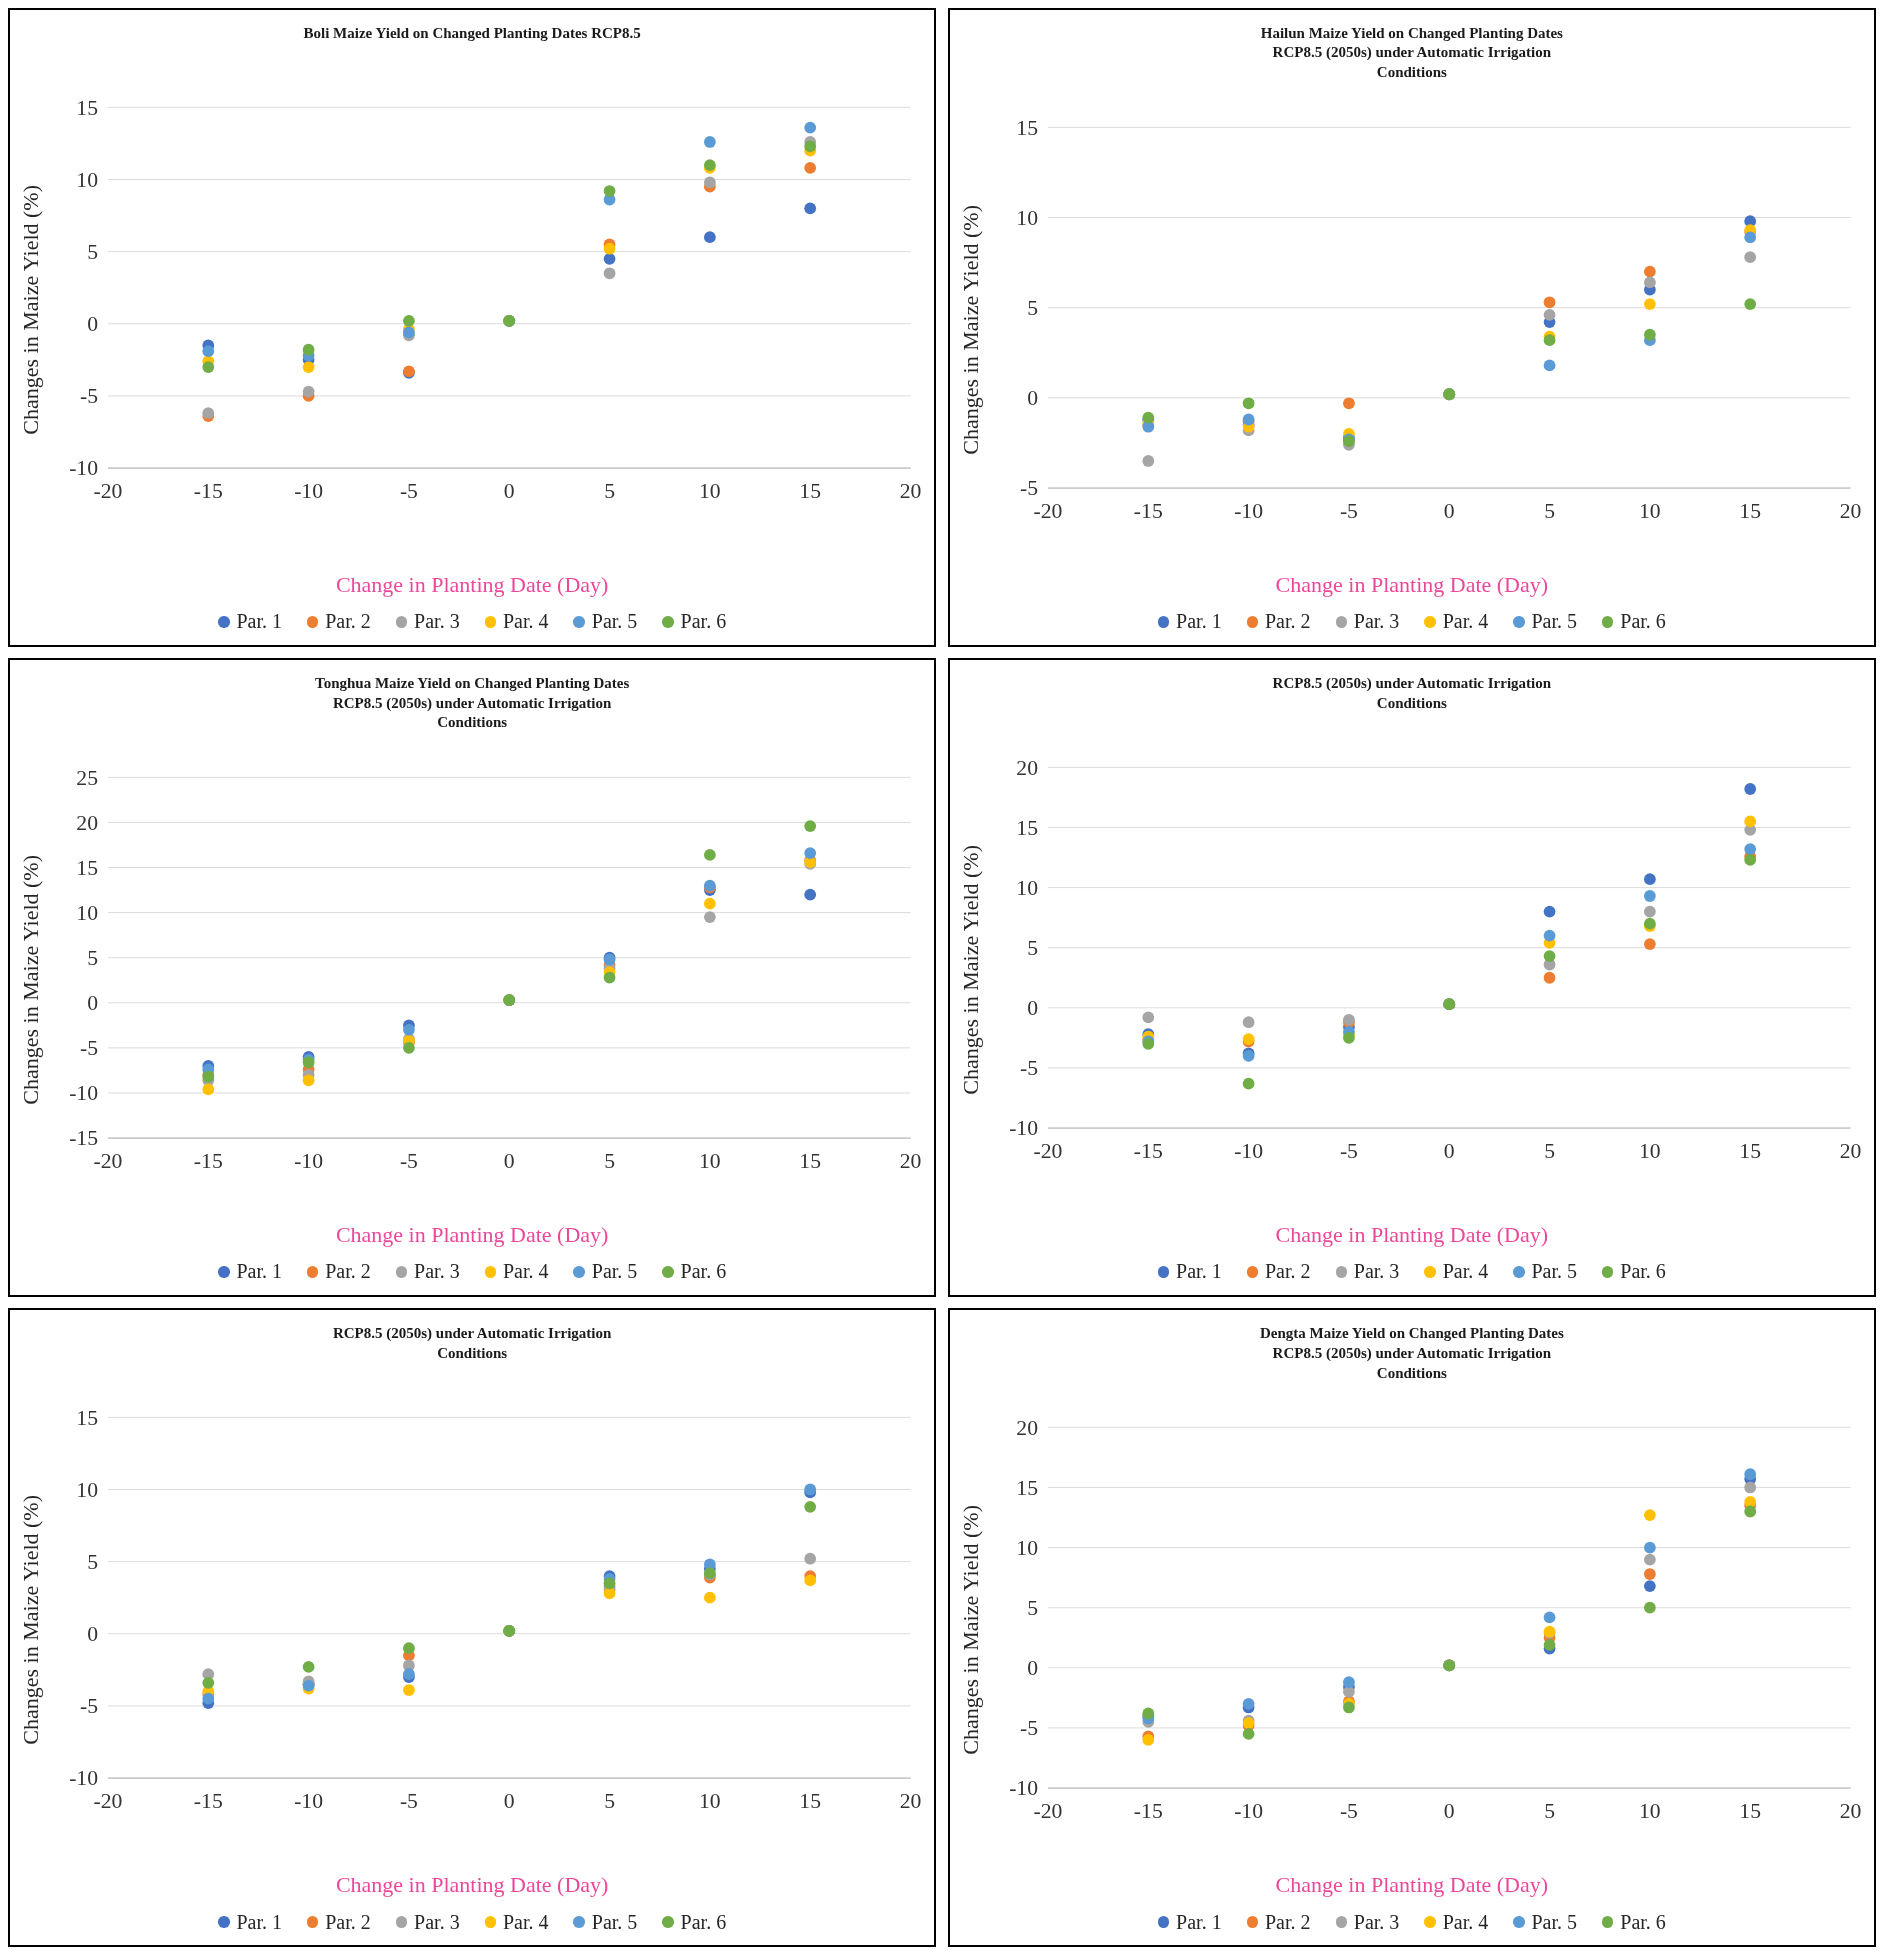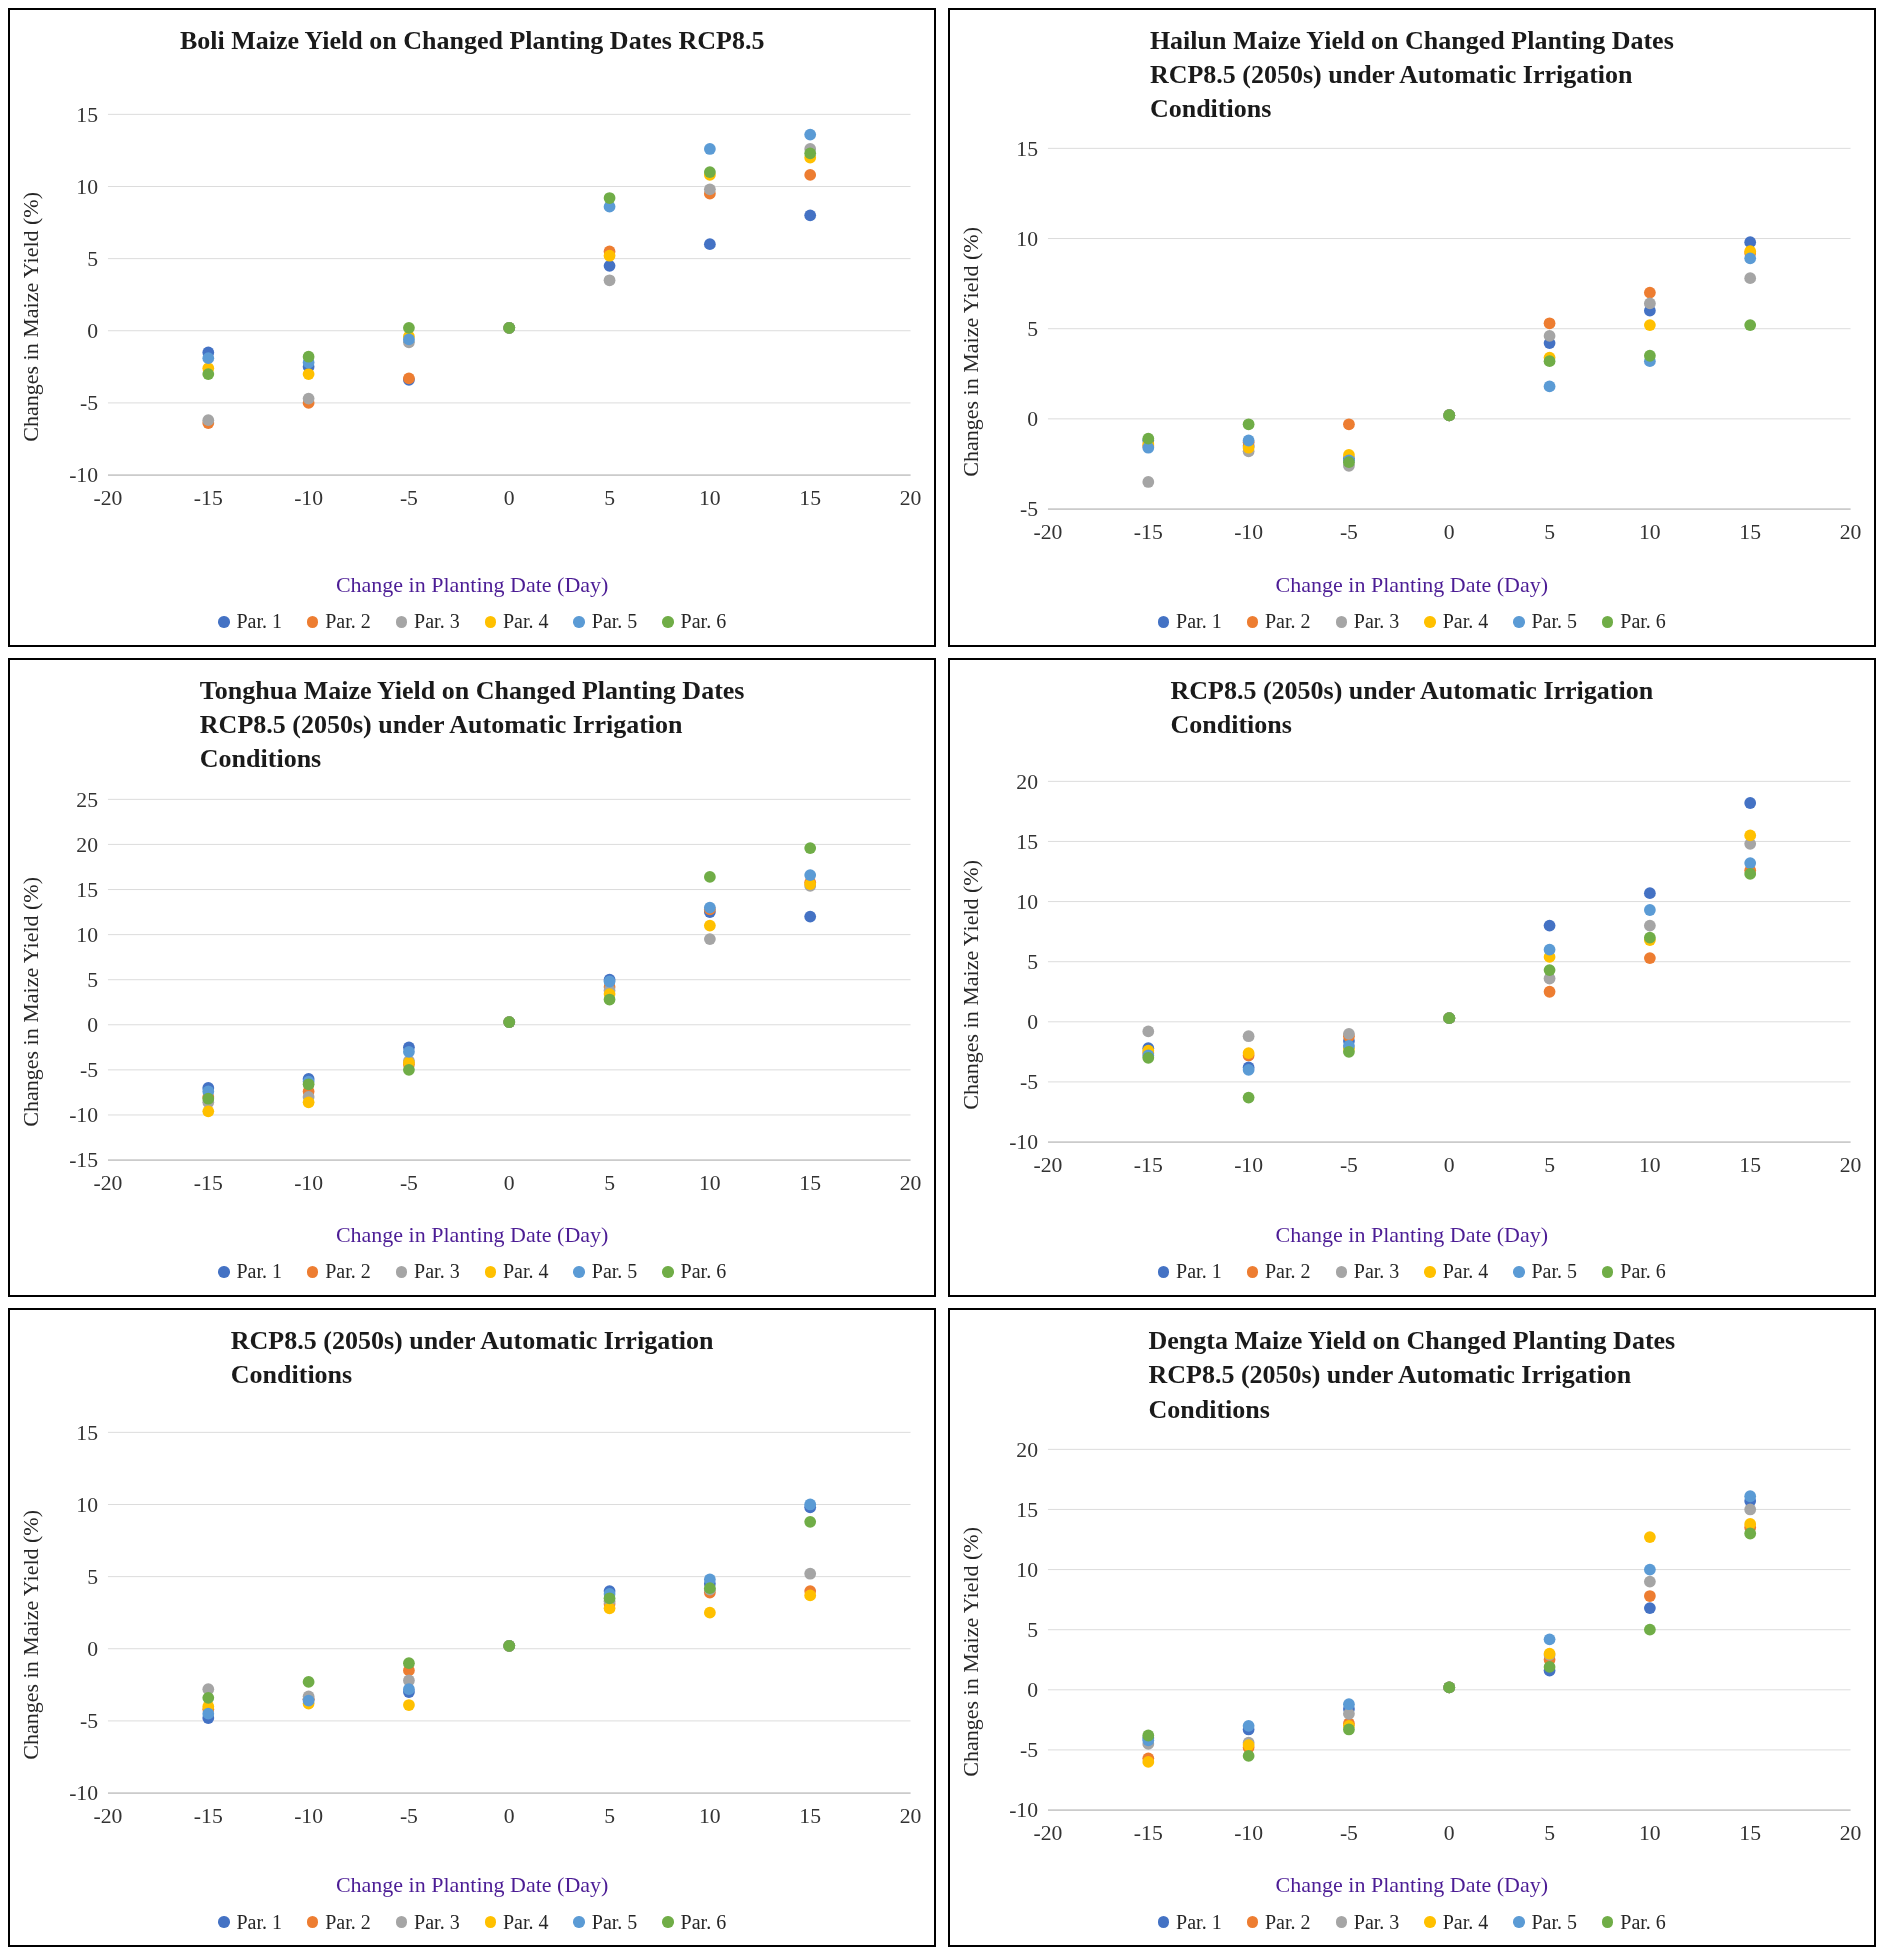--- a/index.html
+++ b/index.html
@@ -10,33 +10,33 @@
   .grid{
     display:grid;grid-template-columns:1fr 1fr;grid-template-rows:1fr 1fr 1fr;
     gap:11.4px;width:100%;height:100%;box-sizing:border-box;
   }
   .panel{
     border:2.3px solid #000;background:#fff;box-sizing:border-box;
     display:flex;flex-direction:column;align-items:center;
     padding:10.3px 8px 3.4px 8px;overflow:hidden;
   }
   .chart-title{
-    font-weight:bold;font-size:26px;line-height:1.32;text-align:left;
+    font-weight:bold;font-size:15px;line-height:1.32;text-align:center;
     color:#1a1a1a;margin:3.4px 0 5.7px 0;
   }
   .chart-body{display:flex;flex-direction:row;align-items:center;width:100%;flex:1;min-height:0;}
   .ylabel{
     writing-mode:vertical-rl;transform:rotate(180deg);
     font-size:22px;color:#262626;text-align:center;flex:0 0 auto;
     margin-right:2.3px;
   }
   .plot{flex:1 1 auto;min-width:0;}
   .plot svg{display:block;width:100%;height:auto;}
   svg text.tick{font-size:35px;fill:#333333;font-family:"Liberation Serif", serif;}
-  .xlabel{font-size:22px;color:#4c1d95;text-align:center;margin-top:1.1px;}
+  .xlabel{font-size:22px;color:#ec4899;text-align:center;margin-top:1.1px;}
   .legend{
     display:flex;flex-direction:row;justify-content:center;
     gap:25px;font-size:20px;color:#262626;margin:12.6px 0 8px 0;
   }
   .legend-item{display:flex;align-items:center;gap:6.9px;white-space:nowrap;}
   .legend-dot{width:11.4px;height:11.4px;border-radius:50%;display:inline-block;}
 </style>
 </head>
 <body>
 

